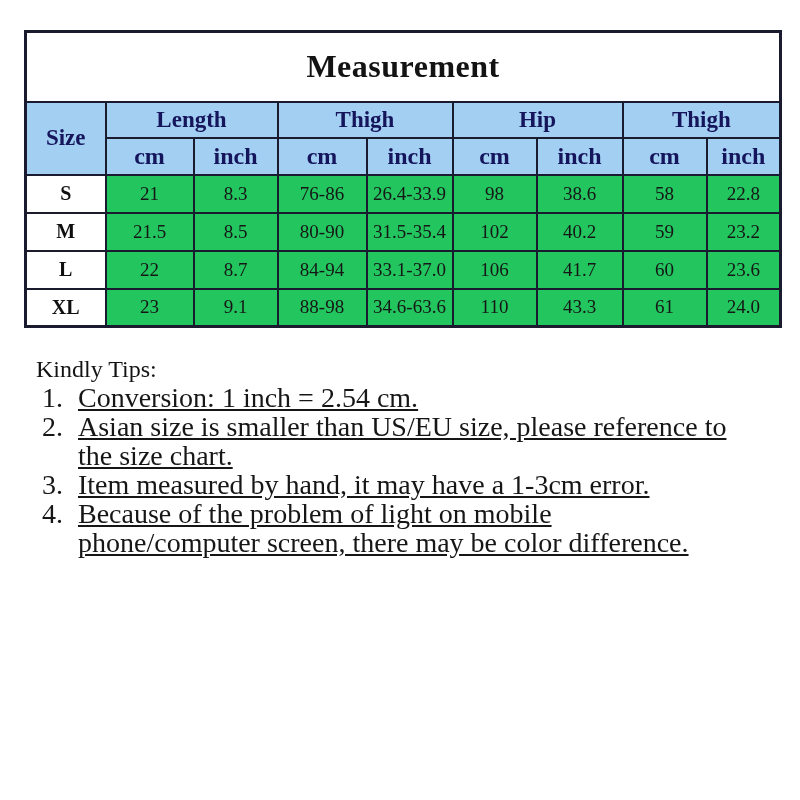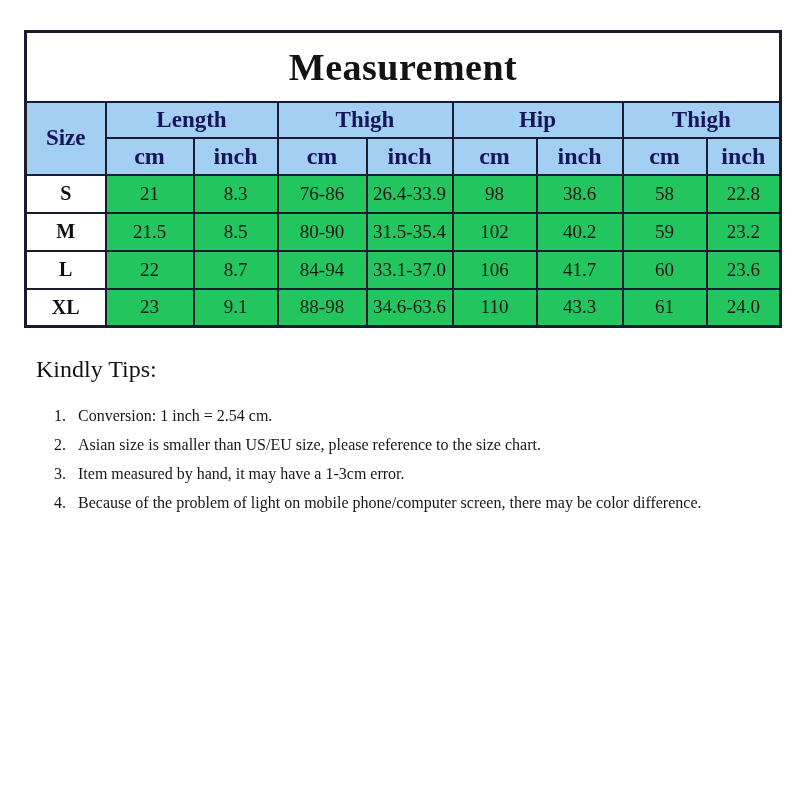--- a/index.html
+++ b/index.html
@@ -21,21 +21,21 @@
   table.size-table th, table.size-table td {
     border:2px solid #1b1b2f;
     text-align:center;
     vertical-align:middle;
     overflow:hidden;
     white-space:nowrap;
   }
 
   .title-cell {
     height:70px;
-    font-size:38px;
+    font-size:32px;
     font-weight:bold;
     letter-spacing:0.5px;
     background:#ffffff;
     color:#131313;
   }
 
   .hdr {
     background:#a3cff3;
     color:#15155c;
     font-weight:bold;
@@ -58,29 +58,29 @@
     background:#22c55e;
   }
 
   .tips {
     margin:28px 40px 0 36px;
   }
   .tips-heading {
     font-size:24px;
     font-weight:normal;
     color:#131313;
-    margin-bottom:18px;
   }
   ol.tips-list {
     width:700px;
-    font-size:16px;
+    font-size:28px;
     line-height:29px;
     color:#161616;
     padding-left:34px;
     list-style:decimal outside;
+    text-decoration:underline;
   }
   ol.tips-list li { padding-left:8px; }
 </style>
 </head>
 <body>
 
 <table class="size-table">
   <colgroup>
     <col style="width:80px">
       <col style="width:88px">

